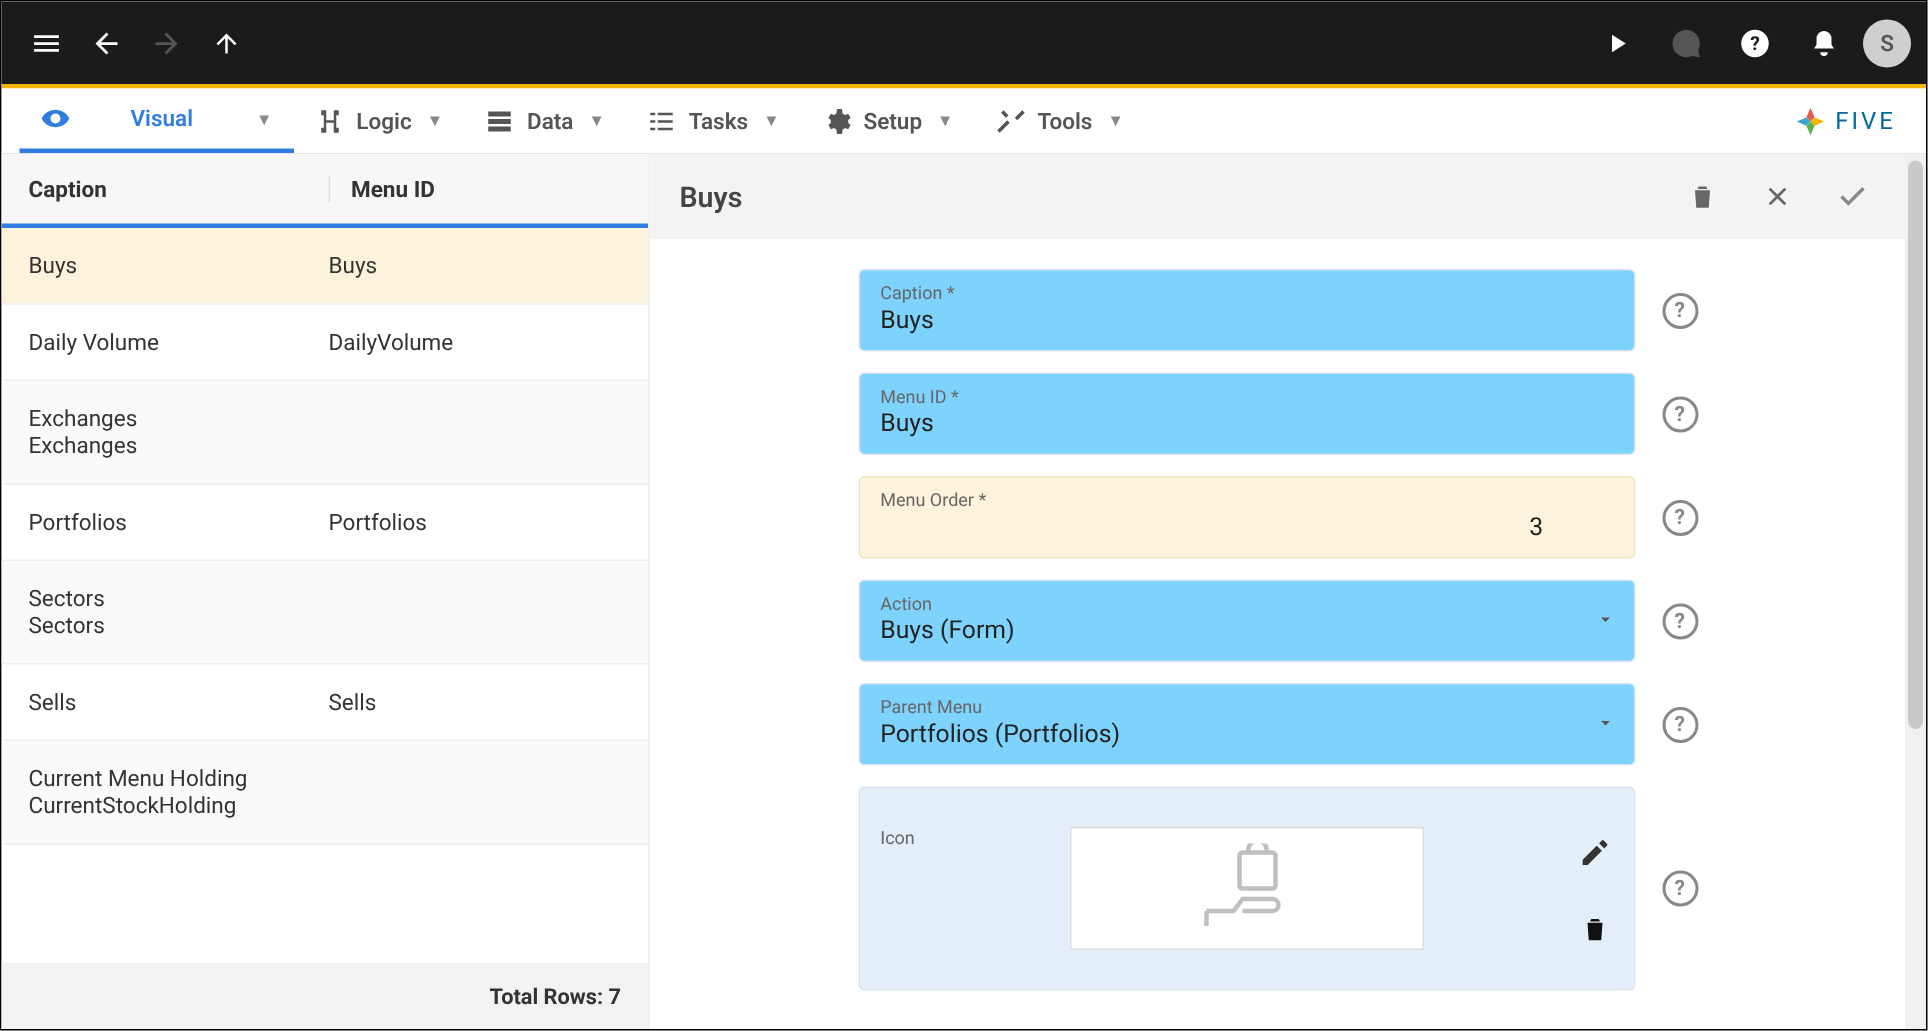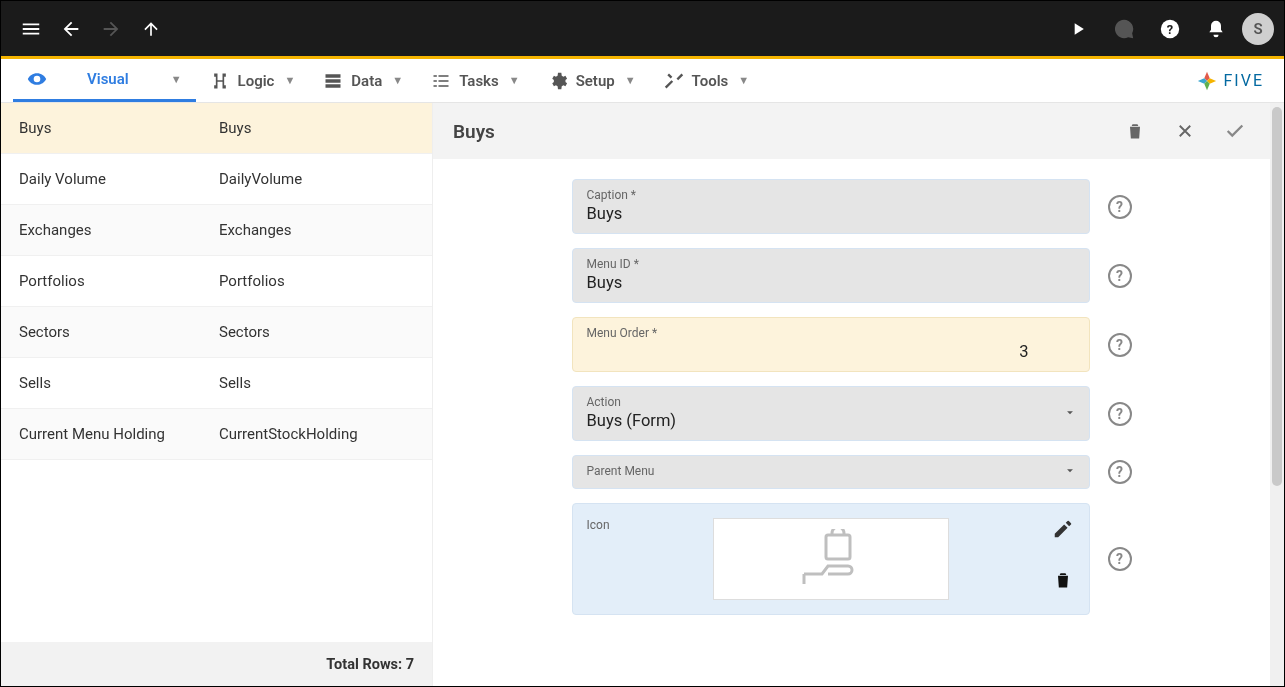--- a/index.html
+++ b/index.html
@@ -37,44 +37,44 @@
   .search-input { flex: 1; border: none; background: transparent; font-size: 16px; color: #333; outline: none; }
   .search-input::placeholder { color: #999; }
   .add-btn { width: 38px; height: 38px; background: #f5b400; border-radius: 5px; display: flex; align-items: center; justify-content: center; cursor: pointer; }
   .list-header { display: flex; padding: 14px 18px; font-weight: 700; font-size: 15px; color: #333; border-bottom: 3px solid #2f7de1; background:#f7f7f7; }
   .list-header .col1 { width: 200px; }
   .col-divider { width:1px; height:18px; background:#ddd; margin-right:14px; display:inline-block; }
   .list-body { flex: 1; overflow-y: auto; }
   .list-row { display: flex; padding: 16px 18px; font-size: 15px; color: #333; border-bottom: 1px solid #f0f0f0; cursor: pointer; }
   .list-row .col1 { width: 200px; }
   .list-row.selected { background: #fdf3dc; }
-  .list-row.alt { background:#fafafa; }
+  .list-row.alt { background:#fafafa;flex-direction:column; }
   .list-footer { height: 44px; background: #f2f2f2; display: flex; align-items: center; justify-content: flex-end; padding: 0 18px; font-weight: 700; font-size: 14.5px; color: #333; }
 
   
   .right-panel { flex: 1; background: #f3f3f3; display:flex; }
   .right-inner { flex:1; display:flex; flex-direction:column; }
   .detail-header { height: 56px; display: flex; align-items: center; padding: 0 20px; }
   .detail-title { font-size: 19px; font-weight: 600; color: #444; }
   .detail-actions { margin-left: auto; display: flex; gap: 20px; }
   .detail-actions .act { width: 30px; height: 30px; display: flex; align-items: center; justify-content: center; cursor: pointer; }
   .detail-tabs { height: 42px; background: #fff; display: flex; padding: 0 20px; border-bottom: 1px solid #eee; }
   .detail-tab { padding: 0 12px; display: flex; align-items: center; font-weight: 600; font-size: 15px; color: #666; cursor: pointer; }
   .detail-tab.active { color: #2f7de1; border-bottom: 3px solid #2f7de1; }
   .detail-body { flex: 1; background: #fff; overflow-y: auto; padding: 20px 0 30px; display: flex; flex-direction: column; align-items: center; gap: 14px; }
 
   .form-row { width: 560px; display: flex; align-items: center; gap: 18px; position:relative; }
-  .field { flex: 1; background: #e5e5e5; border-radius: 4px; padding: 8px 14px 10px; border:1px solid #d5e3f2; position:relative; }
+  .field { flex: 1; background: #7dd3fc; border-radius: 4px; padding: 8px 14px 10px; border:1px solid #d5e3f2; position:relative; }
   .field.amber { background: #fdf3dc; border-color:#f2e4be; }
   .field-label { font-size: 12px; color: #666; }
   .field-value { font-size: 16.5px; color: #222; margin-top: 2px; }
   .field-value.right { text-align: right; padding-right:46px; }
   .field .chev { position:absolute; right:12px; top:50%; transform:translateY(-50%); }
   .help-icon { width: 24px; height: 24px; border: 2px solid #888; border-radius: 50%; display: flex; align-items: center; justify-content: center; color: #888; font-weight: 700; font-size: 14px; flex-shrink:0; }
-  .icon-field { flex:1; background:#e3eef9; border:1px solid #d5e3f2; border-radius:4px; padding:14px 14px; display:flex; align-items:flex-start; gap:14px; min-height:100px; }
+  .icon-field { flex:1; background:#e3eef9; border:1px solid #d5e3f2; border-radius:4px; padding:26px 14px; display:flex; align-items:flex-end; gap:14px; min-height:100px; }
   .icon-preview { width:236px; height:82px; background:#fff; border:1px solid #ddd; display:flex; align-items:center; justify-content:center; margin-left:auto; margin-right:auto;}
   .icon-side { display:flex; flex-direction:column; gap:26px; align-items:center; }
 
   .vscroll { width:14px; display:flex; flex-direction:column; }
   .vscroll .track{ flex:1; background:#f0f0f0; position:relative; }
   .vscroll .thumb{ position:absolute; top:4px; left:2px; right:2px; height:65%; background:#c9c9c9; border-radius:6px; }
 </style>
 </head>
 <body>
 
@@ -178,20 +178,25 @@
         <polygon points="22,12 15,9 12,12 15,15" fill="#f5b400"></polygon>
         <polygon points="12,22 9,15 12,12 15,15" fill="#5fb04f"></polygon>
       </svg>
     <span style="font-weight:400; letter-spacing:2px; color:#0369a1; font-size:16px;">FIVE</span>
   </div>
 </div>
 
 <div class="workspace">
 
   <div class="left-panel">
+    <div class="list-header">
+      <div class="col1">Caption</div>
+      <span class="col-divider"></span>
+      <div>Menu ID</div>
+    </div>
     <div class="list-body">
       <div class="list-row selected">
         <div class="col1">Buys</div>
         <div>Buys</div>
       </div>
       <div class="list-row">
         <div class="col1">Daily Volume</div>
         <div>DailyVolume</div>
       </div>
       <div class="list-row alt">
@@ -270,20 +275,21 @@
           <div class="field-value">Buys (Form)</div>
           <span class="chev"><svg width="14" height="14" viewBox="0 0 24 24" fill="#555">
                   <path d="M7 10l5 5 5-5z"></path>
                 </svg></span>
         </div>
         <div class="help-icon">?</div>
       </div>
       <div class="form-row">
         <div class="field">
           <div class="field-label">Parent Menu</div>
+          <div class="field-value">Portfolios (Portfolios)</div>
           <span class="chev"><svg width="14" height="14" viewBox="0 0 24 24" fill="#555">
                   <path d="M7 10l5 5 5-5z"></path>
                 </svg></span>
         </div>
         <div class="help-icon">?</div>
       </div>
       <div class="form-row">
         <div class="icon-field">
           <div style="align-self:flex-start;">
             <div class="field-label">Icon</div>

